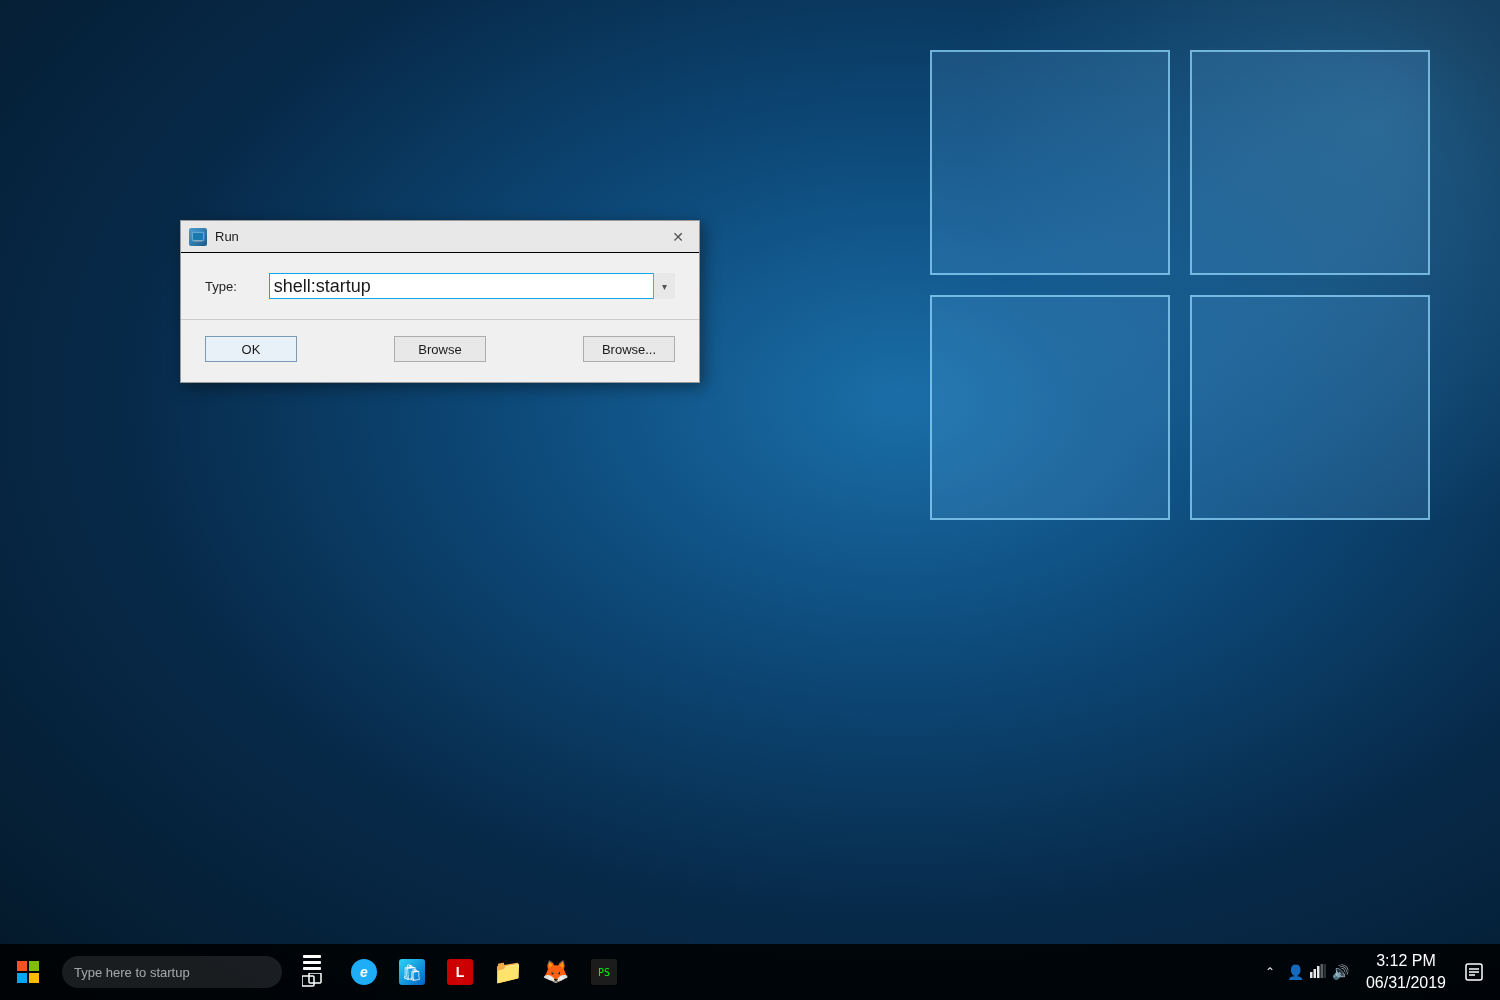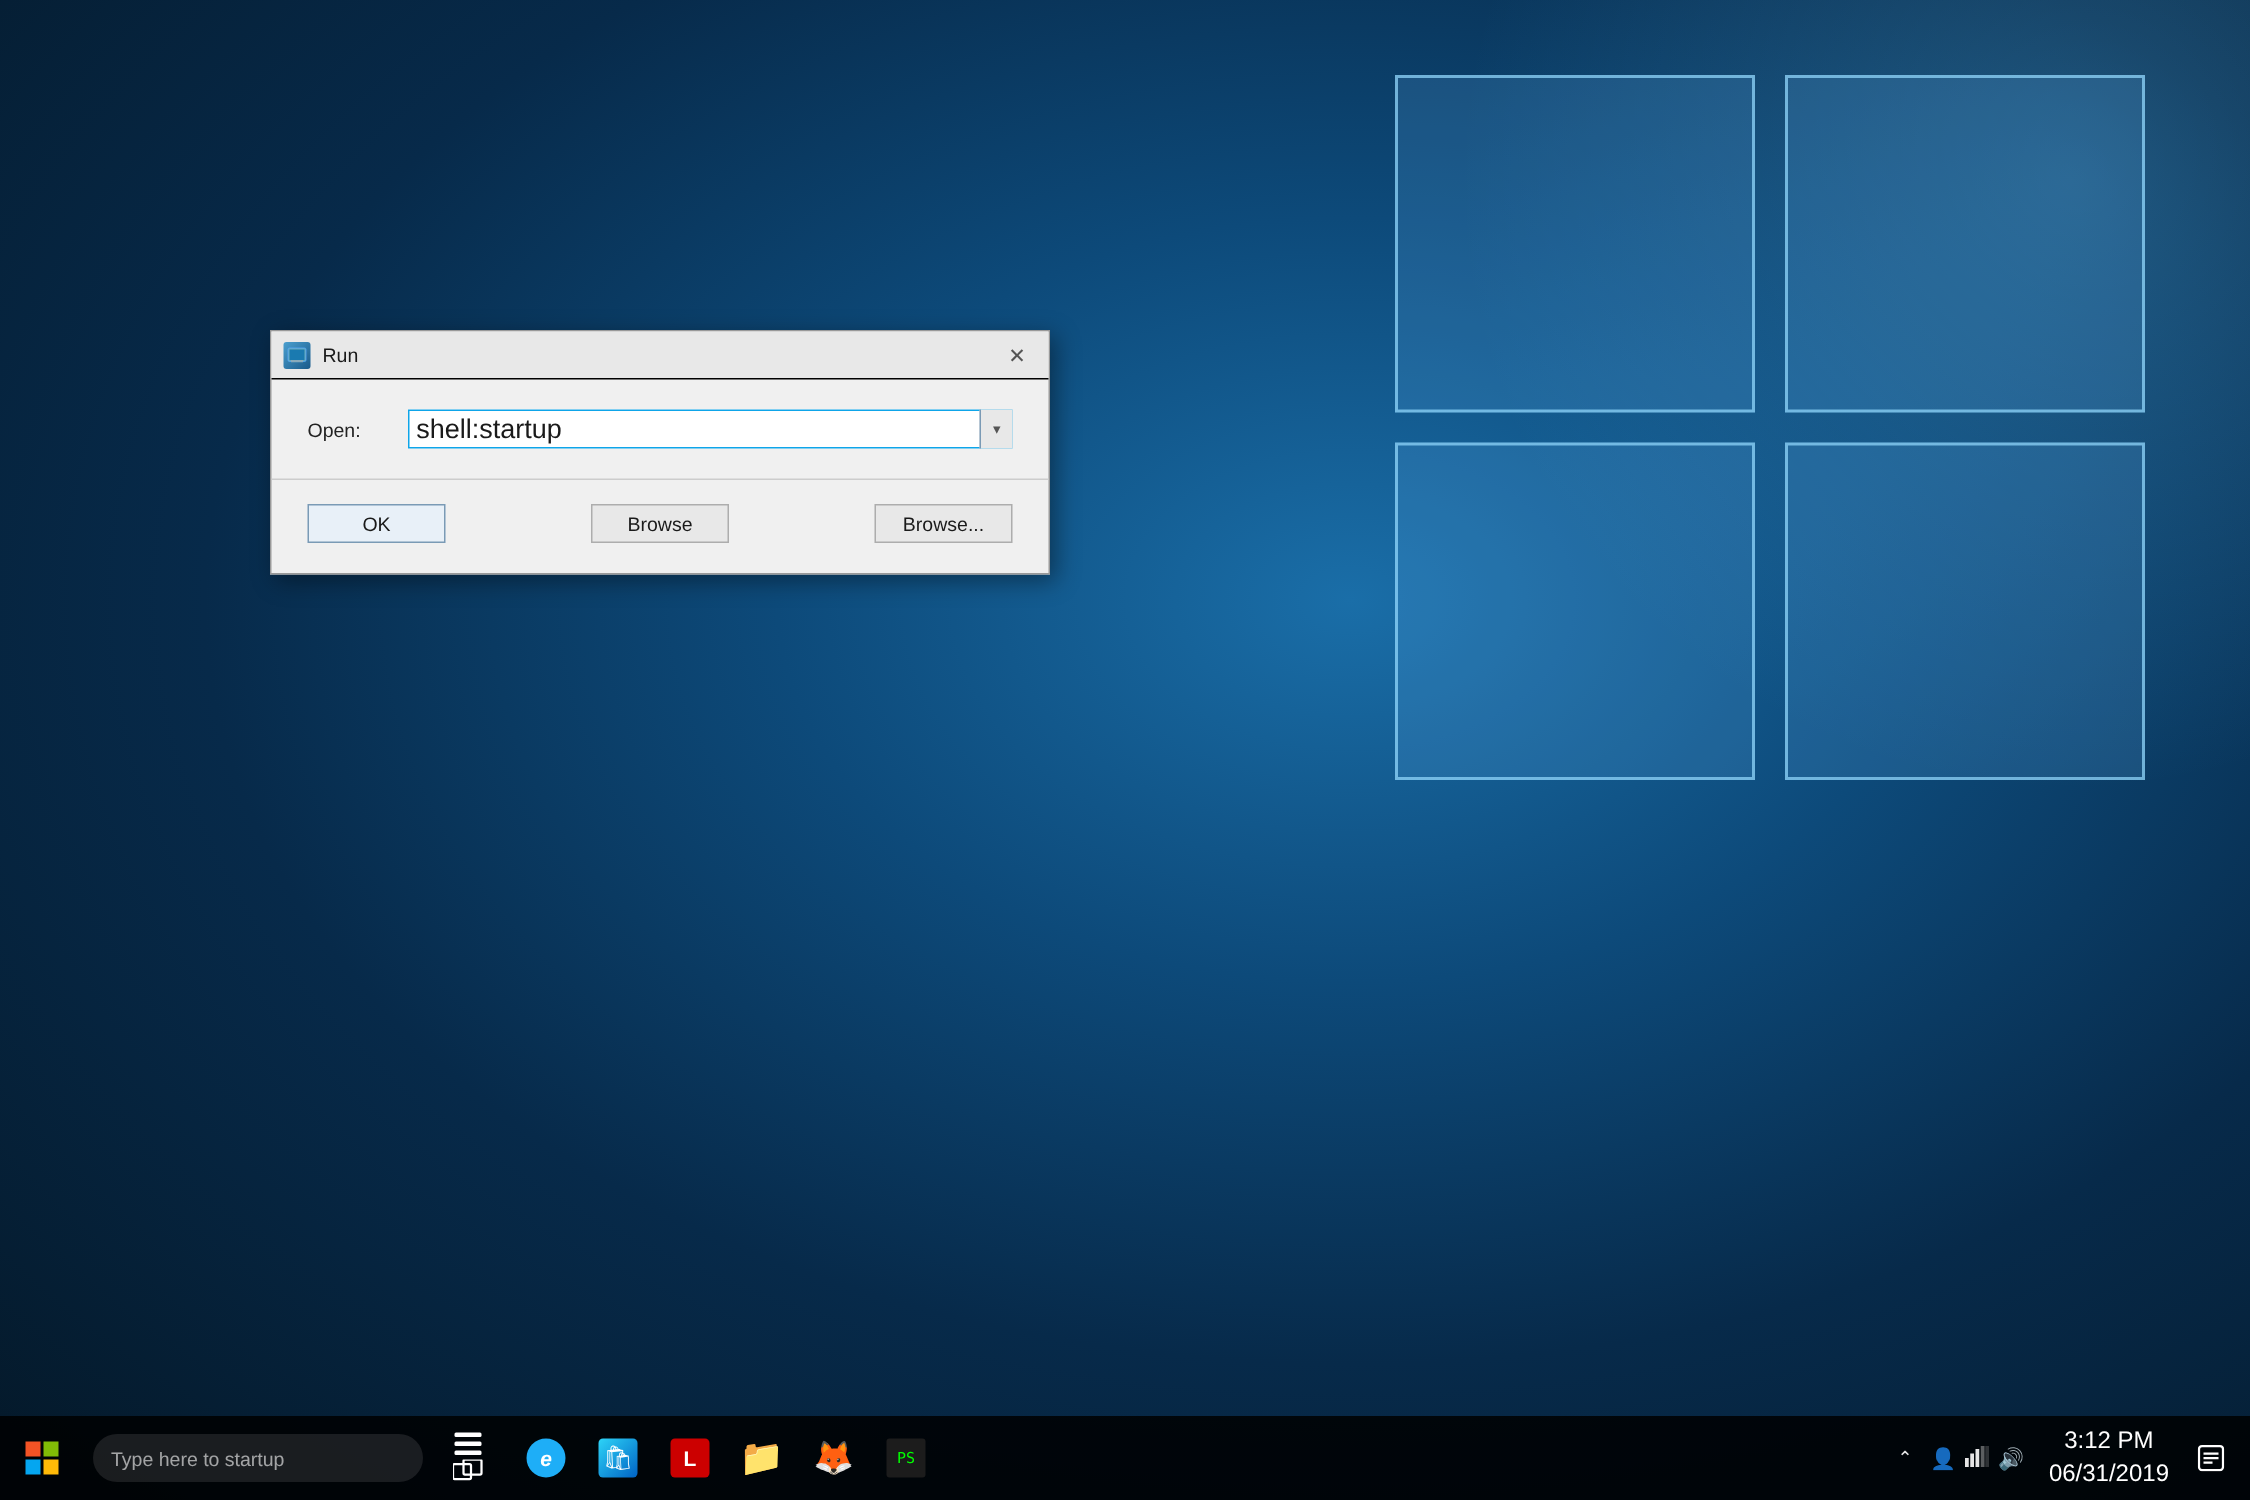--- a/index.html
+++ b/index.html
@@ -423,21 +423,21 @@
         </svg>
       </div>
       <span class="run-titlebar-title">Run</span>
       <div class="run-close-btn">✕</div>
     </div>
 
     <div class="run-body">
 
 
       <div class="run-form">
-        <span class="run-open-label">Open:</span>
+        <span class="run-open-label">Type:</span>
         <div class="run-input-wrapper">
           <input type="text" class="run-input" value="shell:startup" style="">
           <div class="run-dropdown-btn">▾</div>
         </div>
       </div>
 
       <hr class="run-separator">
 
       <div class="run-buttons">
         <button class="run-btn primary">OK</button>

